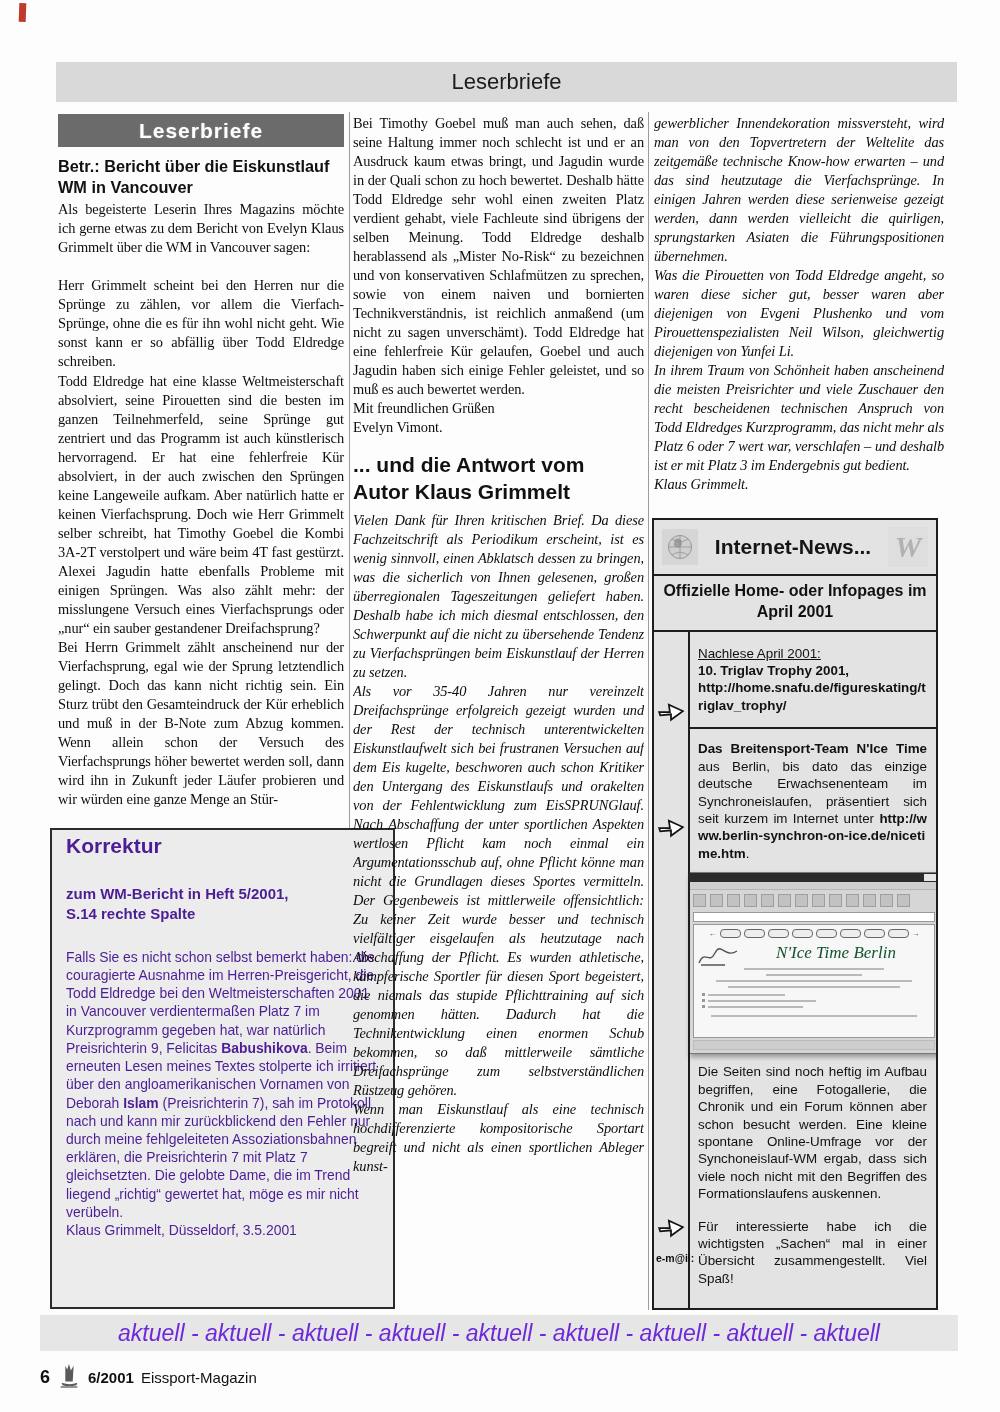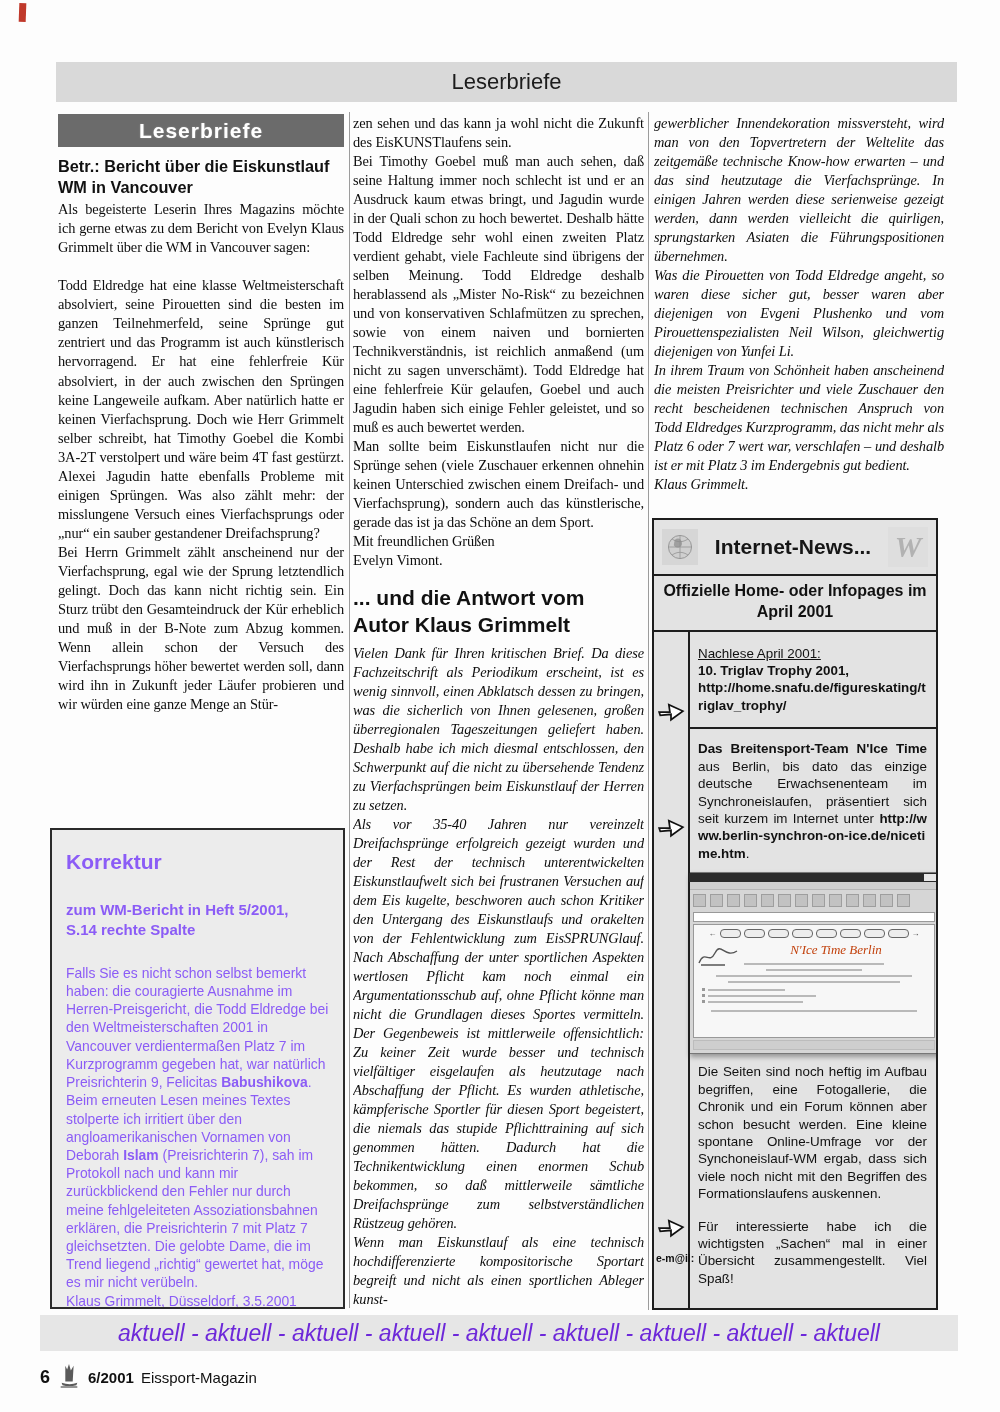--- a/index.html
+++ b/index.html
@@ -22,22 +22,22 @@
   .noj { text-align:left; }
   .ital { font-style:italic; }
 
   .col-left { position:absolute; left:58px; top:114px; width:286px; height:712px; overflow:hidden; }
   .section-box { height:33px; background:#6b6b6b; color:#fff; display:flex; align-items:center; justify-content:center;
                  font-weight:bold; font-size:21px; letter-spacing:1px; margin-bottom:9px;
                  text-shadow:0 0 2px rgba(255,255,255,.25); }
   .letter-head { font-weight:bold; font-size:16.3px; line-height:1.27; margin:0 0 3px 0; font-family:"Liberation Sans",sans-serif; }
   .intro { margin-bottom:19px; }
 
-  .korrektur { position:absolute; left:50px; top:828px; width:295px; height:481px; box-sizing:border-box;
-               background:#ececec; border:2px solid #2b2b2b; padding:20px 14px; overflow:hidden; color:#8b5cf6; }
+  .korrektur { position:absolute; left:50px; top:828px; width:345px; height:481px; box-sizing:border-box;
+               background:#ececec; border:2px solid #2b2b2b; padding:4px 14px; overflow:hidden; color:#4c1d95; }
   .k-title { font-weight:bold; font-size:21px; margin-bottom:26px; }
   .k-sub { font-weight:bold; font-size:15px; line-height:1.33; margin-bottom:24px; width:250px; }
   .k-body { font-size:13.9px; line-height:1.31; margin:0; }
   .k-sig { font-size:13.9px; line-height:1.31; }
 
   .col-mid { position:absolute; left:353px; top:114px; width:291px; height:1196px; overflow:hidden; }
   .answer-head { font-weight:bold; font-size:21px; line-height:1.25; margin:15px 0 6px 0; font-family:Liberation Sans, sans-serif; }
 
   .col-right { position:absolute; left:654px; top:114px; width:290px; height:400px; overflow:hidden; }
 
@@ -72,21 +72,21 @@
   .b-title { height:9px; background:#2a2a2a; position:relative; }
   .b-title i { position:absolute; right:1px; top:1px; width:14px; height:7px; background:#e6e6e6; display:block; }
   .b-menu { height:7px; background:#cfcfcf; border-bottom:1px solid #b5b5b5; }
   .b-tools { height:17px; display:flex; gap:4px; padding:2px 4px; align-items:center; }
   .b-ic { width:11px; height:11px; background:#c2c2c2; border:1px solid #9e9e9e; flex:0 0 auto; }
   .b-addr { height:8px; background:#fff; border:1px solid #999; margin:1px 4px 2px; }
   .b-page { background:#f7f7f7; border:1px solid #999; margin:0 4px; height:112px; position:relative; overflow:hidden; }
   .b-nav { display:flex; gap:3px; justify-content:center; align-items:center; margin-top:4px; }
   .b-pill { width:19px; height:7px; border:1px solid #666; border-radius:4px; background:#ededed; }
   .b-arrowglyph { font-size:8px; color:#444; line-height:7px; }
-  .b-h { font-family:"Liberation Serif",serif; font-style:italic; font-size:13px; text-align:center; margin-top:4px; color:#c2410c;padding-left:44px; }
+  .b-h { font-family:"Liberation Serif",serif; font-style:italic; font-size:17px; text-align:center; margin-top:4px; color:#14532d;padding-left:44px; }
   .b-line { height:2px; background:#b9b9b9; margin:4px auto 0; }
   .b-bullets { margin:6px 0 0 14px; }
   .b-bullet { height:2px; background:#b9b9b9; margin-top:4px; position:relative; }
   .b-bullet::before { content:""; position:absolute; left:-6px; top:-1px; width:3px; height:3px; background:#999; }
   .b-sig { position:absolute; left:3px; top:20px; }
   .b-status { height:8px; background:#cecece; border:1px solid #bcbcbc; margin:2px 4px 3px; }
 
   
   .aktuell { position:absolute; left:40px; top:1315px; width:918px; height:36px; background:#e6e6e6;
              display:flex; align-items:center; justify-content:center;
@@ -109,35 +109,34 @@
 
   <div class="v-rule v1"></div>
   <div class="v-rule v2"></div>
 
   <div class="col-left">
     <div class="section-box">
       <span>Leserbriefe</span>
     </div>
     <h3 class="letter-head">Betr.: Bericht über die Eiskunstlauf WM in Vancouver</h3>
     <p class="serif intro">Als begeisterte Leserin Ihres Magazins möchte ich gerne etwas zu dem Bericht von Evelyn Klaus Grimmelt über die WM in Vancouver sagen:</p>
+    <p class="serif">Herr Grimmelt scheint bei den Herren nur die Sprünge zu zählen, vor allem die Vierfach-Sprünge, ohne die es für ihn wohl nicht geht. Wie sonst kann er so abfällig über Todd Eldredge schreiben.</p>
     <p class="serif">Todd Eldredge hat eine klasse Weltmeisterschaft absolviert, seine Pirouetten sind die besten im ganzen Teilnehmerfeld, seine Sprünge gut zentriert und das Programm ist auch künstlerisch hervorragend. Er hat eine fehlerfreie Kür absolviert, in der auch zwischen den Sprüngen keine Langeweile aufkam. Aber natürlich hatte er keinen Vierfachsprung. Doch wie Herr Grimmelt selber schreibt, hat Timothy Goebel die Kombi 3A-2T verstolpert und wäre beim 4T fast gestürzt. Alexei Jagudin hatte ebenfalls Probleme mit einigen Sprüngen. Was also zählt mehr: der misslungene Versuch eines Vierfachsprungs oder „nur“ ein sauber gestandener Dreifachsprung?</p>
     <p class="serif">Bei Herrn Grimmelt zählt anscheinend nur der Vierfachsprung, egal wie der Sprung letztendlich gelingt. Doch das kann nicht richtig sein. Ein Sturz trübt den Gesamteindruck der Kür erheblich und muß in der B-Note zum Abzug kommen. Wenn allein schon der Versuch des Vierfachsprungs höher bewertet werden soll, dann wird ihn in Zukunft jeder Läufer probieren und wir würden eine ganze Menge an Stür-</p>
   </div>
 
   <div class="korrektur">
     <div class="k-title">Korrektur</div>
     <div class="k-sub">zum WM-Bericht in Heft 5/2001, S.14 rechte Spalte</div>
     <p class="k-body"><span>Falls Sie es nicht schon selbst bemerkt haben: die couragierte Ausnahme im Herren-Preisgericht, die Todd Eldredge bei den Weltmeisterschaften 2001 in Vancouver verdientermaßen Platz 7 im Kurzprogramm gegeben hat, war natürlich Preisrichterin 9, Felicitas </span><span class="b">Babushikova</span><span>. Beim erneuten Lesen meines Textes stolperte ich irritiert über den angloamerikanischen Vornamen von Deborah </span><span class="b">Islam</span><span> (Preisrichterin 7), sah im Protokoll nach und kann mir zurückblickend den Fehler nur durch meine fehlgeleiteten Assoziationsbahnen erklären, die Preisrichterin 7 mit Platz 7 gleichsetzten. Die gelobte Dame, die im Trend liegend „richtig“ gewertet hat, möge es mir nicht verübeln.</span></p>
     <div class="k-sig">Klaus Grimmelt, Düsseldorf, 3.5.2001</div>
   </div>
 
   <div class="col-mid">
-    <p class="serif">zen sehen und das kann ja wohl nicht die Zukunft des EisKUNSTlaufens sein.</p>
     <p class="serif">Bei Timothy Goebel muß man auch sehen, daß seine Haltung immer noch schlecht ist und er an Ausdruck kaum etwas bringt, und Jagudin wurde in der Quali schon zu hoch bewertet. Deshalb hätte Todd Eldredge sehr wohl einen zweiten Platz verdient gehabt, viele Fachleute sind übrigens der selben Meinung. Todd Eldredge deshalb herablassend als „Mister No-Risk“ zu bezeichnen und von konservativen Schlafmützen zu sprechen, sowie von einem naiven und bornierten Technikverständnis, ist reichlich anmaßend (um nicht zu sagen unverschämt). Todd Eldredge hat eine fehlerfreie Kür gelaufen, Goebel und auch Jagudin haben sich einige Fehler geleistet, und so muß es auch bewertet werden.</p>
-    <p class="serif">Man sollte beim Eiskunstlaufen nicht nur die Sprünge sehen (viele Zuschauer erkennen ohnehin keinen Unterschied zwischen einem Dreifach- und Vierfachsprung), sondern auch das künstlerische, gerade das ist ja das Schöne an dem Sport.</p>
     <p class="serif noj">Mit freundlichen Grüßen</p>
     <p class="serif noj">Evelyn Vimont.</p>
     <h3 class="answer-head">... und die Antwort vom Autor Klaus Grimmelt</h3>
     <p class="serif ital">Vielen Dank für Ihren kritischen Brief. Da diese Fachzeitschrift als Periodikum erscheint, ist es wenig sinnvoll, einen Abklatsch dessen zu bringen, was die sicherlich von Ihnen gelesenen, großen überregionalen Tageszeitungen geliefert haben. Deshalb habe ich mich diesmal entschlossen, den Schwerpunkt auf die nicht zu übersehende Tendenz zu Vierfachsprüngen beim Eiskunstlauf der Herren zu setzen.</p>
     <p class="serif ital">Als vor 35-40 Jahren nur vereinzelt Dreifachsprünge erfolgreich gezeigt wurden und der Rest der technisch unterentwickelten Eiskunstlaufwelt sich bei frustranen Versuchen auf dem Eis kugelte, beschworen auch schon Kritiker den Untergang des Eiskunstlaufs und orakelten von der Fehlentwicklung zum EisSPRUNGlauf. Nach Abschaffung der unter sportlichen Aspekten wertlosen Pflicht kam noch einmal ein Argumentationsschub auf, ohne Pflicht könne man nicht die Grundlagen dieses Sportes vermitteln. Der Gegenbeweis ist mittlerweile offensichtlich: Zu keiner Zeit wurde besser und technisch vielfältiger eisgelaufen als heutzutage nach Abschaffung der Pflicht. Es wurden athletische, kämpferische Sportler für diesen Sport begeistert, die niemals das stupide Pflichttraining auf sich genommen hätten. Dadurch hat die Technikentwicklung einen enormen Schub bekommen, so daß mittlerweile sämtliche Dreifachsprünge zum selbstverständlichen Rüstzeug gehören.</p>
     <p class="serif ital">Wenn man Eiskunstlauf als eine technisch hochdifferenzierte kompositorische Sportart begreift und nicht als einen sportlichen Ableger kunst-</p>
   </div>
 
   <div class="col-right">
     <p class="serif ital">gewerblicher Innendekoration missversteht, wird man von den Topvertretern der Weltelite das zeitgemäße technische Know-how erwarten – und das sind heutzutage die Vierfachsprünge. In einigen Jahren werden diese serienweise gezeigt werden, dann werden vielleicht die quirligen, sprungstarken Asiaten die Führungspositionen übernehmen.</p>

